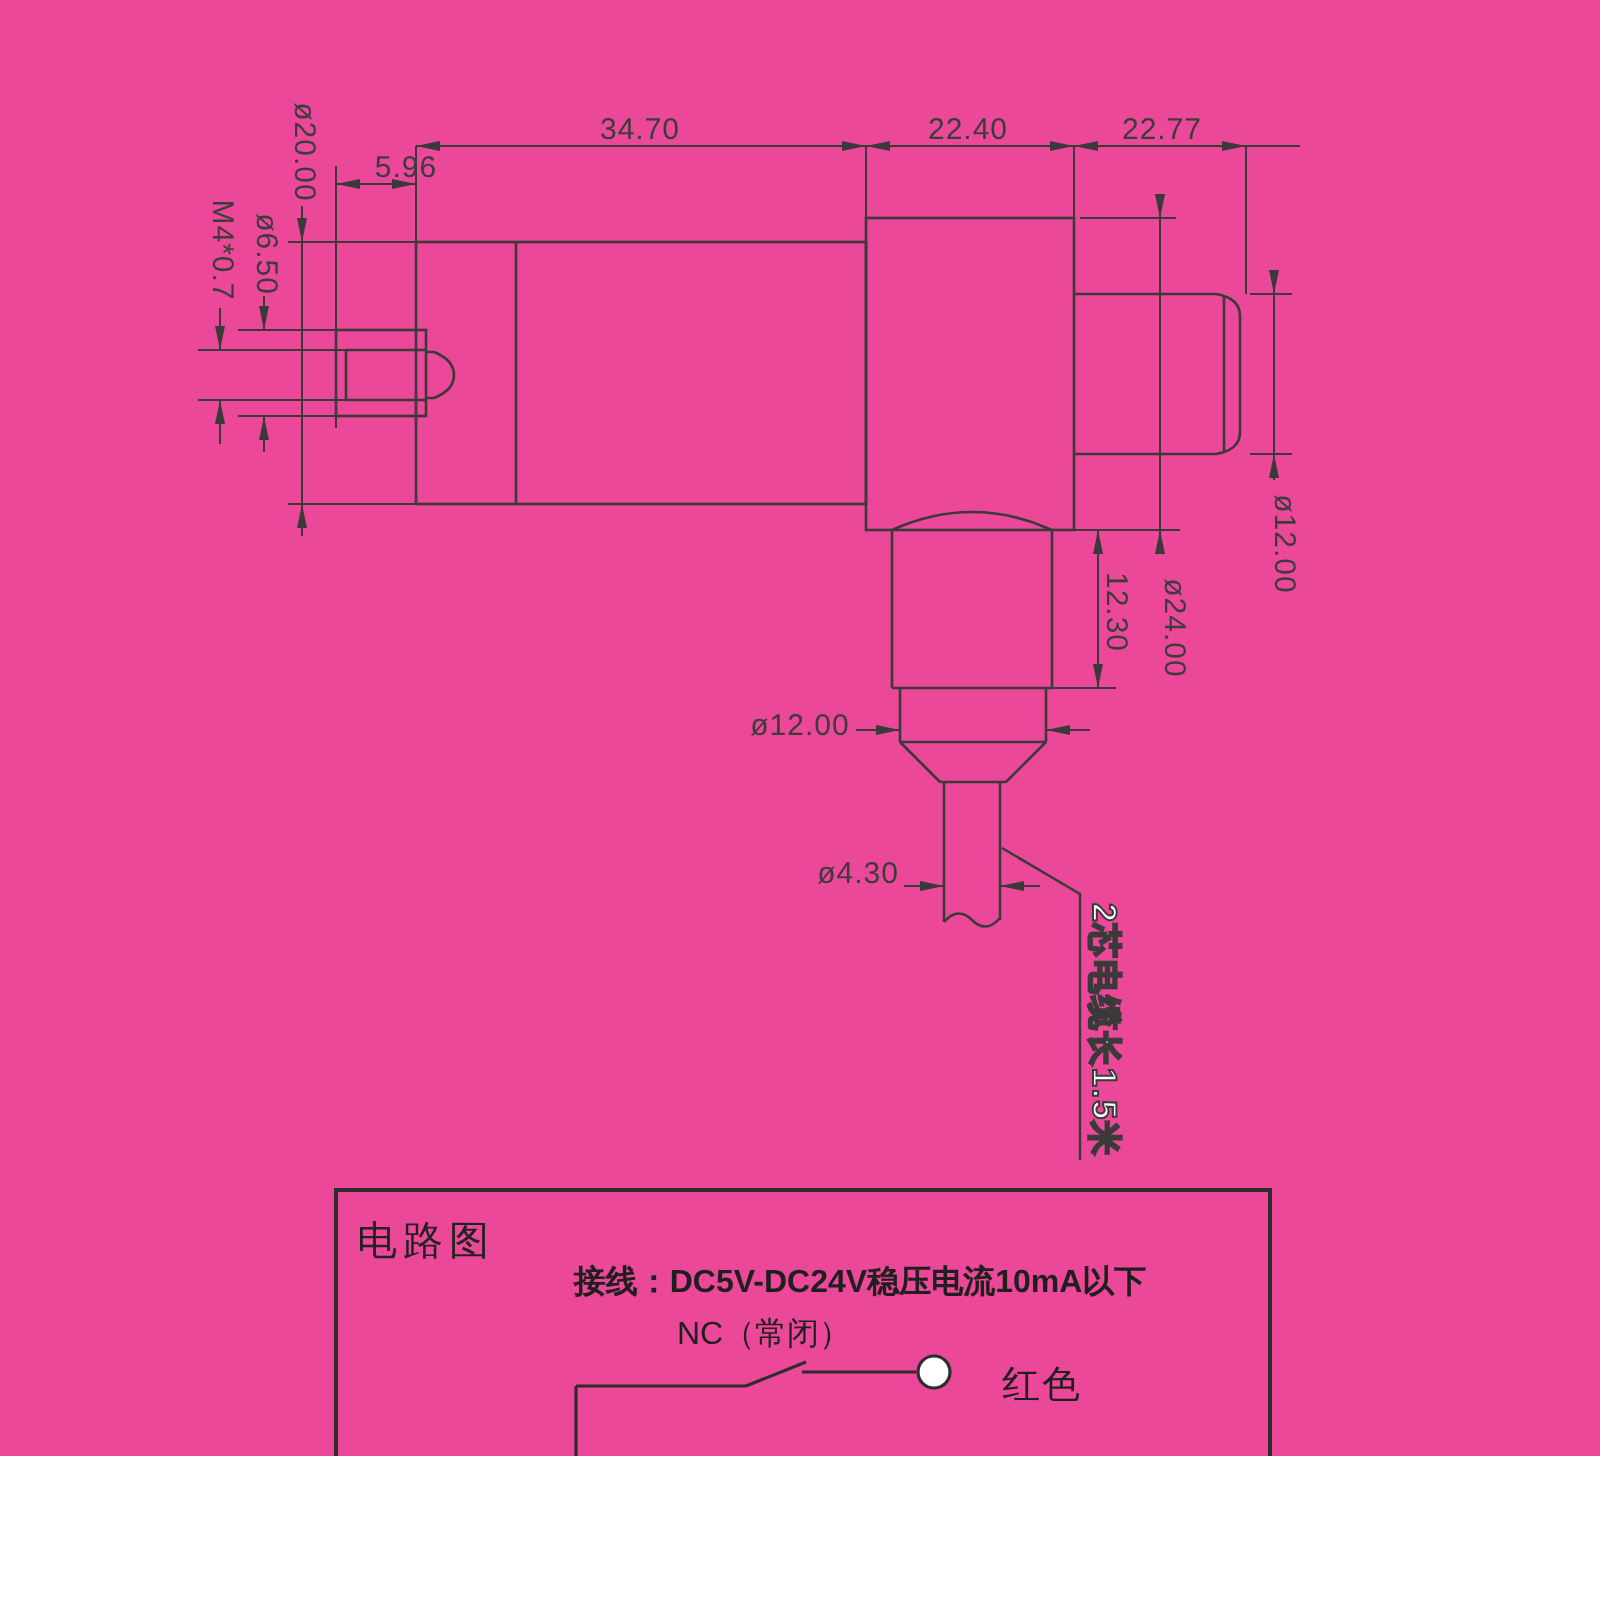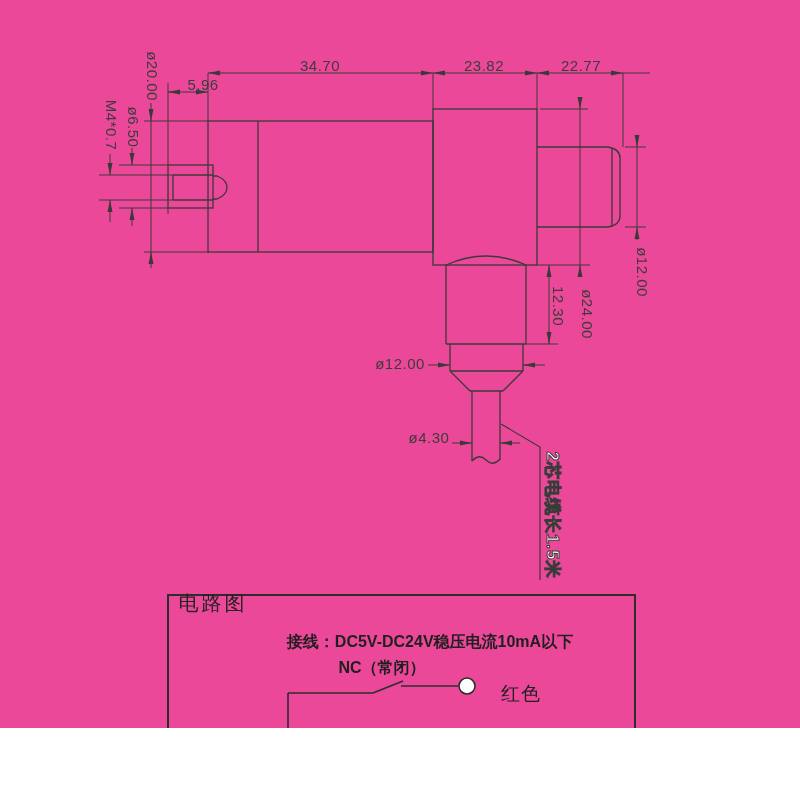--- a/index.html
+++ b/index.html
@@ -11,21 +11,21 @@
   .lbl{
     position:absolute;white-space:nowrap;
     font-family:"Liberation Sans",sans-serif;
     color:#3c3c3c;font-size:15px;line-height:1;
     transform:translate(-50%,-50%);
   }
   .lbl.rot{transform:translate(-50%,-50%) rotate(90deg);}
   .lbl.cad{letter-spacing:0.5px;}
   .lbl.box-title{font-size:20px;color:#222;letter-spacing:3px;}
   .lbl.note{font-size:16px;font-weight:bold;color:#1f1f1f;}
-  .lbl.contact{font-size:16px;font-weight:bold;color:#1f1f1f;}
+  .lbl.contact{font-size:16px;font-weight:normal;color:#1f1f1f;}
   .lbl.wire{font-size:19px;color:#1f1f1f;letter-spacing:1px;}
   .lbl.cable-note{
     font-size:17px;font-weight:bold;letter-spacing:1px;
     color:#ffffff;-webkit-text-stroke:1px #3a3a3a;
   }
 </style>
 </head>
 <body>
 
 <div id="stage">
@@ -160,35 +160,35 @@
         <line x1="373" y1="693" x2="403" y2="681"></line>
         <line x1="401" y1="686" x2="458" y2="686"></line>
         <line x1="288" y1="753" x2="459" y2="753"></line>
       </g>
       <circle cx="467" cy="686" r="8" stroke="#2d2d2d" stroke-width="1.6" fill="#ffffff"></circle>
       <circle cx="467" cy="753" r="8" stroke="#2d2d2d" stroke-width="1.6" fill="#ffffff"></circle>
     </g>
   </svg>
 
   <div class="lbl cad" style="left:320px;top:65px">34.70</div>
-  <div class="lbl cad" style="left:484px;top:65px">23.82</div>
+  <div class="lbl cad" style="left:484px;top:65px">22.40</div>
   <div class="lbl cad" style="left:581px;top:65px">22.77</div>
   <div class="lbl cad" style="left:203px;top:84px">5.96</div>
 
   <div class="lbl cad rot" style="left:152px;top:76px">ø20.00</div>
   <div class="lbl cad rot" style="left:133px;top:127px">ø6.50</div>
   <div class="lbl cad rot" style="left:111px;top:125px">M4*0.7</div>
   <div class="lbl cad rot" style="left:642px;top:272px">ø12.00</div>
   <div class="lbl cad rot" style="left:587px;top:314px">ø24.00</div>
   <div class="lbl cad rot" style="left:558px;top:306px">12.30</div>
 
   <div class="lbl cad" style="left:400px;top:363px">ø12.00</div>
   <div class="lbl cad" style="left:429px;top:437px">ø4.30</div>
 
   <div class="lbl cable-note rot" style="left:552px;top:515px">2芯电缆长1.5米</div>
 
-  <div class="lbl box-title" style="left:213px;top:603px">电路图</div>
+  <div class="lbl box-title" style="left:213px;top:621px">电路图</div>
   <div class="lbl note" style="left:430px;top:642px">接线：DC5V-DC24V稳压电流10mA以下</div>
   <div class="lbl contact" style="left:382px;top:668px">NC（常闭）</div>
   <div class="lbl wire" style="left:521px;top:693px">红色</div>
   <div class="lbl wire" style="left:521px;top:753px">黑色</div>
 
 </div>
 
 </body></html>

